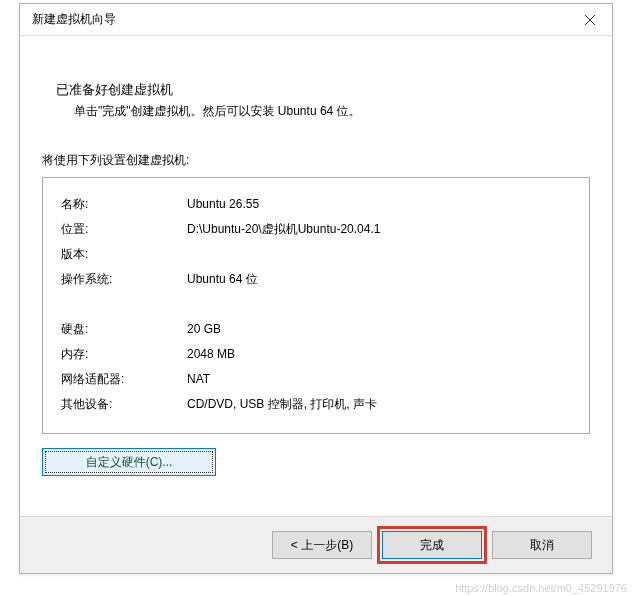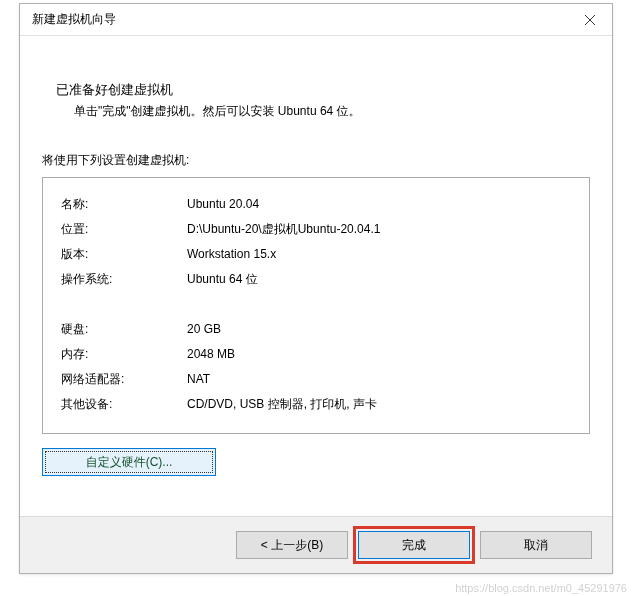--- a/index.html
+++ b/index.html
@@ -115,21 +115,21 @@
     }
     .footer {
       border-top: 1px solid #d8d8d8;
       padding: 14px 20px 14px 20px;
       display: flex;
       justify-content: flex-end;
       gap: 10px;
       background: #f0f0f0;
     }
     .footer-btn {
-      width: 112px;
+      width: 100px;
       height: 28px;
       border: 1px solid #aaa;
       background: #e1e1e1;
       font-size: 12px;
       color: #000;
       cursor: pointer;
       font-family: inherit;
       display: flex;
       align-items: center;
       justify-content: center;
@@ -168,29 +168,28 @@
       <div class="header-title">已准备好创建虚拟机</div>
       <div class="header-subtitle">单击"完成"创建虚拟机。然后可以安装 Ubuntu 64 位。</div>
     </div>
 
     <div class="settings-label">将使用下列设置创建虚拟机:</div>
 
     <div class="settings-rows-wrapper">
       <div class="settings-box">
         <div class="row">
           <div class="row-label">名称:</div>
-          <div class="row-value">Ubuntu 20.04</div>
+          <div class="row-value">Ubuntu 26.55</div>
         </div>
         <div class="row">
           <div class="row-label">位置:</div>
           <div class="row-value">D:\Ubuntu-20\虚拟机Ubuntu-20.04.1</div>
         </div>
         <div class="row">
           <div class="row-label">版本:</div>
-          <div class="row-value">Workstation 15.x</div>
         </div>
         <div class="row">
           <div class="row-label">操作系统:</div>
           <div class="row-value">Ubuntu 64 位</div>
         </div>
         <div class="row-gap"></div>
         <div class="row">
           <div class="row-label">硬盘:</div>
           <div class="row-value">20 GB</div>
         </div>

